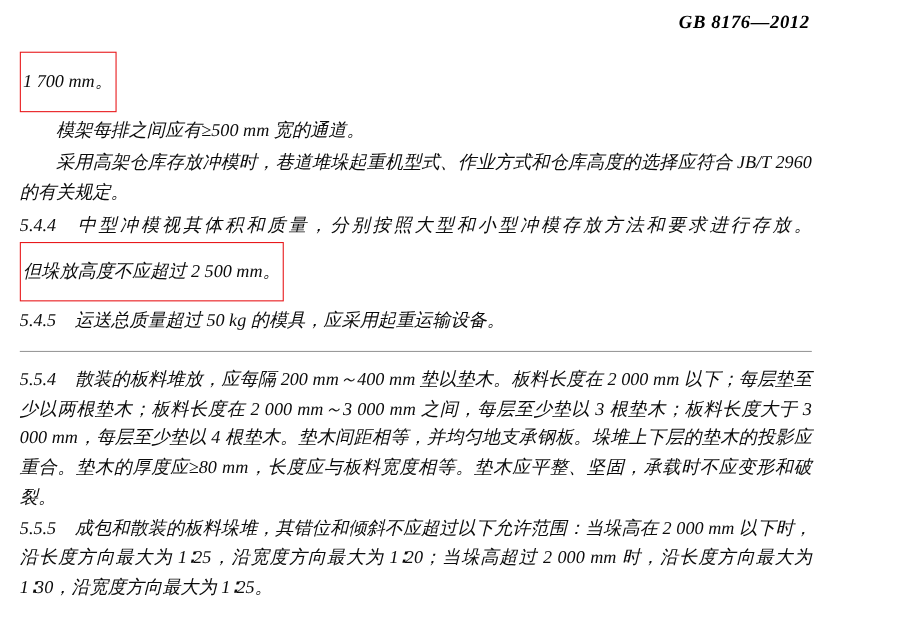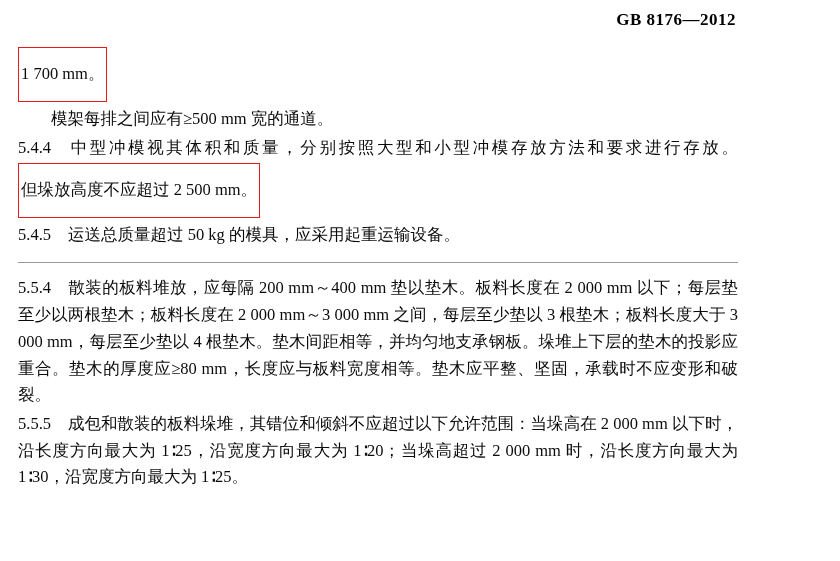--- a/index.html
+++ b/index.html
@@ -14,20 +14,21 @@
     color: #0b0b0b;
     position: relative;
     overflow: hidden;
   }
   .page {
     position: relative;
     width: 760px;
     height: 561px;
     padding: 0;
     box-sizing: border-box;
+    font-style: italic;
   }
   .header {
     text-align: right;
     font-family: "Liberation Serif", "DejaVu Serif", serif;
     font-weight: bold;
     font-size: 17px;
     letter-spacing: 0.5px;
     padding: 10px 24px 0 0;
     color: #000;
   }
@@ -75,20 +76,21 @@
   </div>
 
   <div class="body-col">
 
     <div class="block-1">
 
       <p class="first-line"><span class="boxed">1 700 mm。</span></p>
 
       <p class="indent">模架每排之间应有≥500 mm 宽的通道。</p>
 
+      <p class="indent">采用高架仓库存放冲模时，巷道堆垛起重机型式、作业方式和仓库高度的选择应符合 JB/T 2960 的有关规定。</p>
 
       <p><span class="num">5.4.4</span><span>中型冲模视其体积和质量，分别按照大型和小型冲模存放方法和要求进行存放。</span><span class="boxed">但垛放高度不应超过 2 500 mm。</span></p>
 
       <p><span class="num">5.4.5</span><span>运送总质量超过 50 kg 的模具，应采用起重运输设备。</span></p>
 
     </div>
 
     <hr class="divider">
 
     <div class="block-2">

